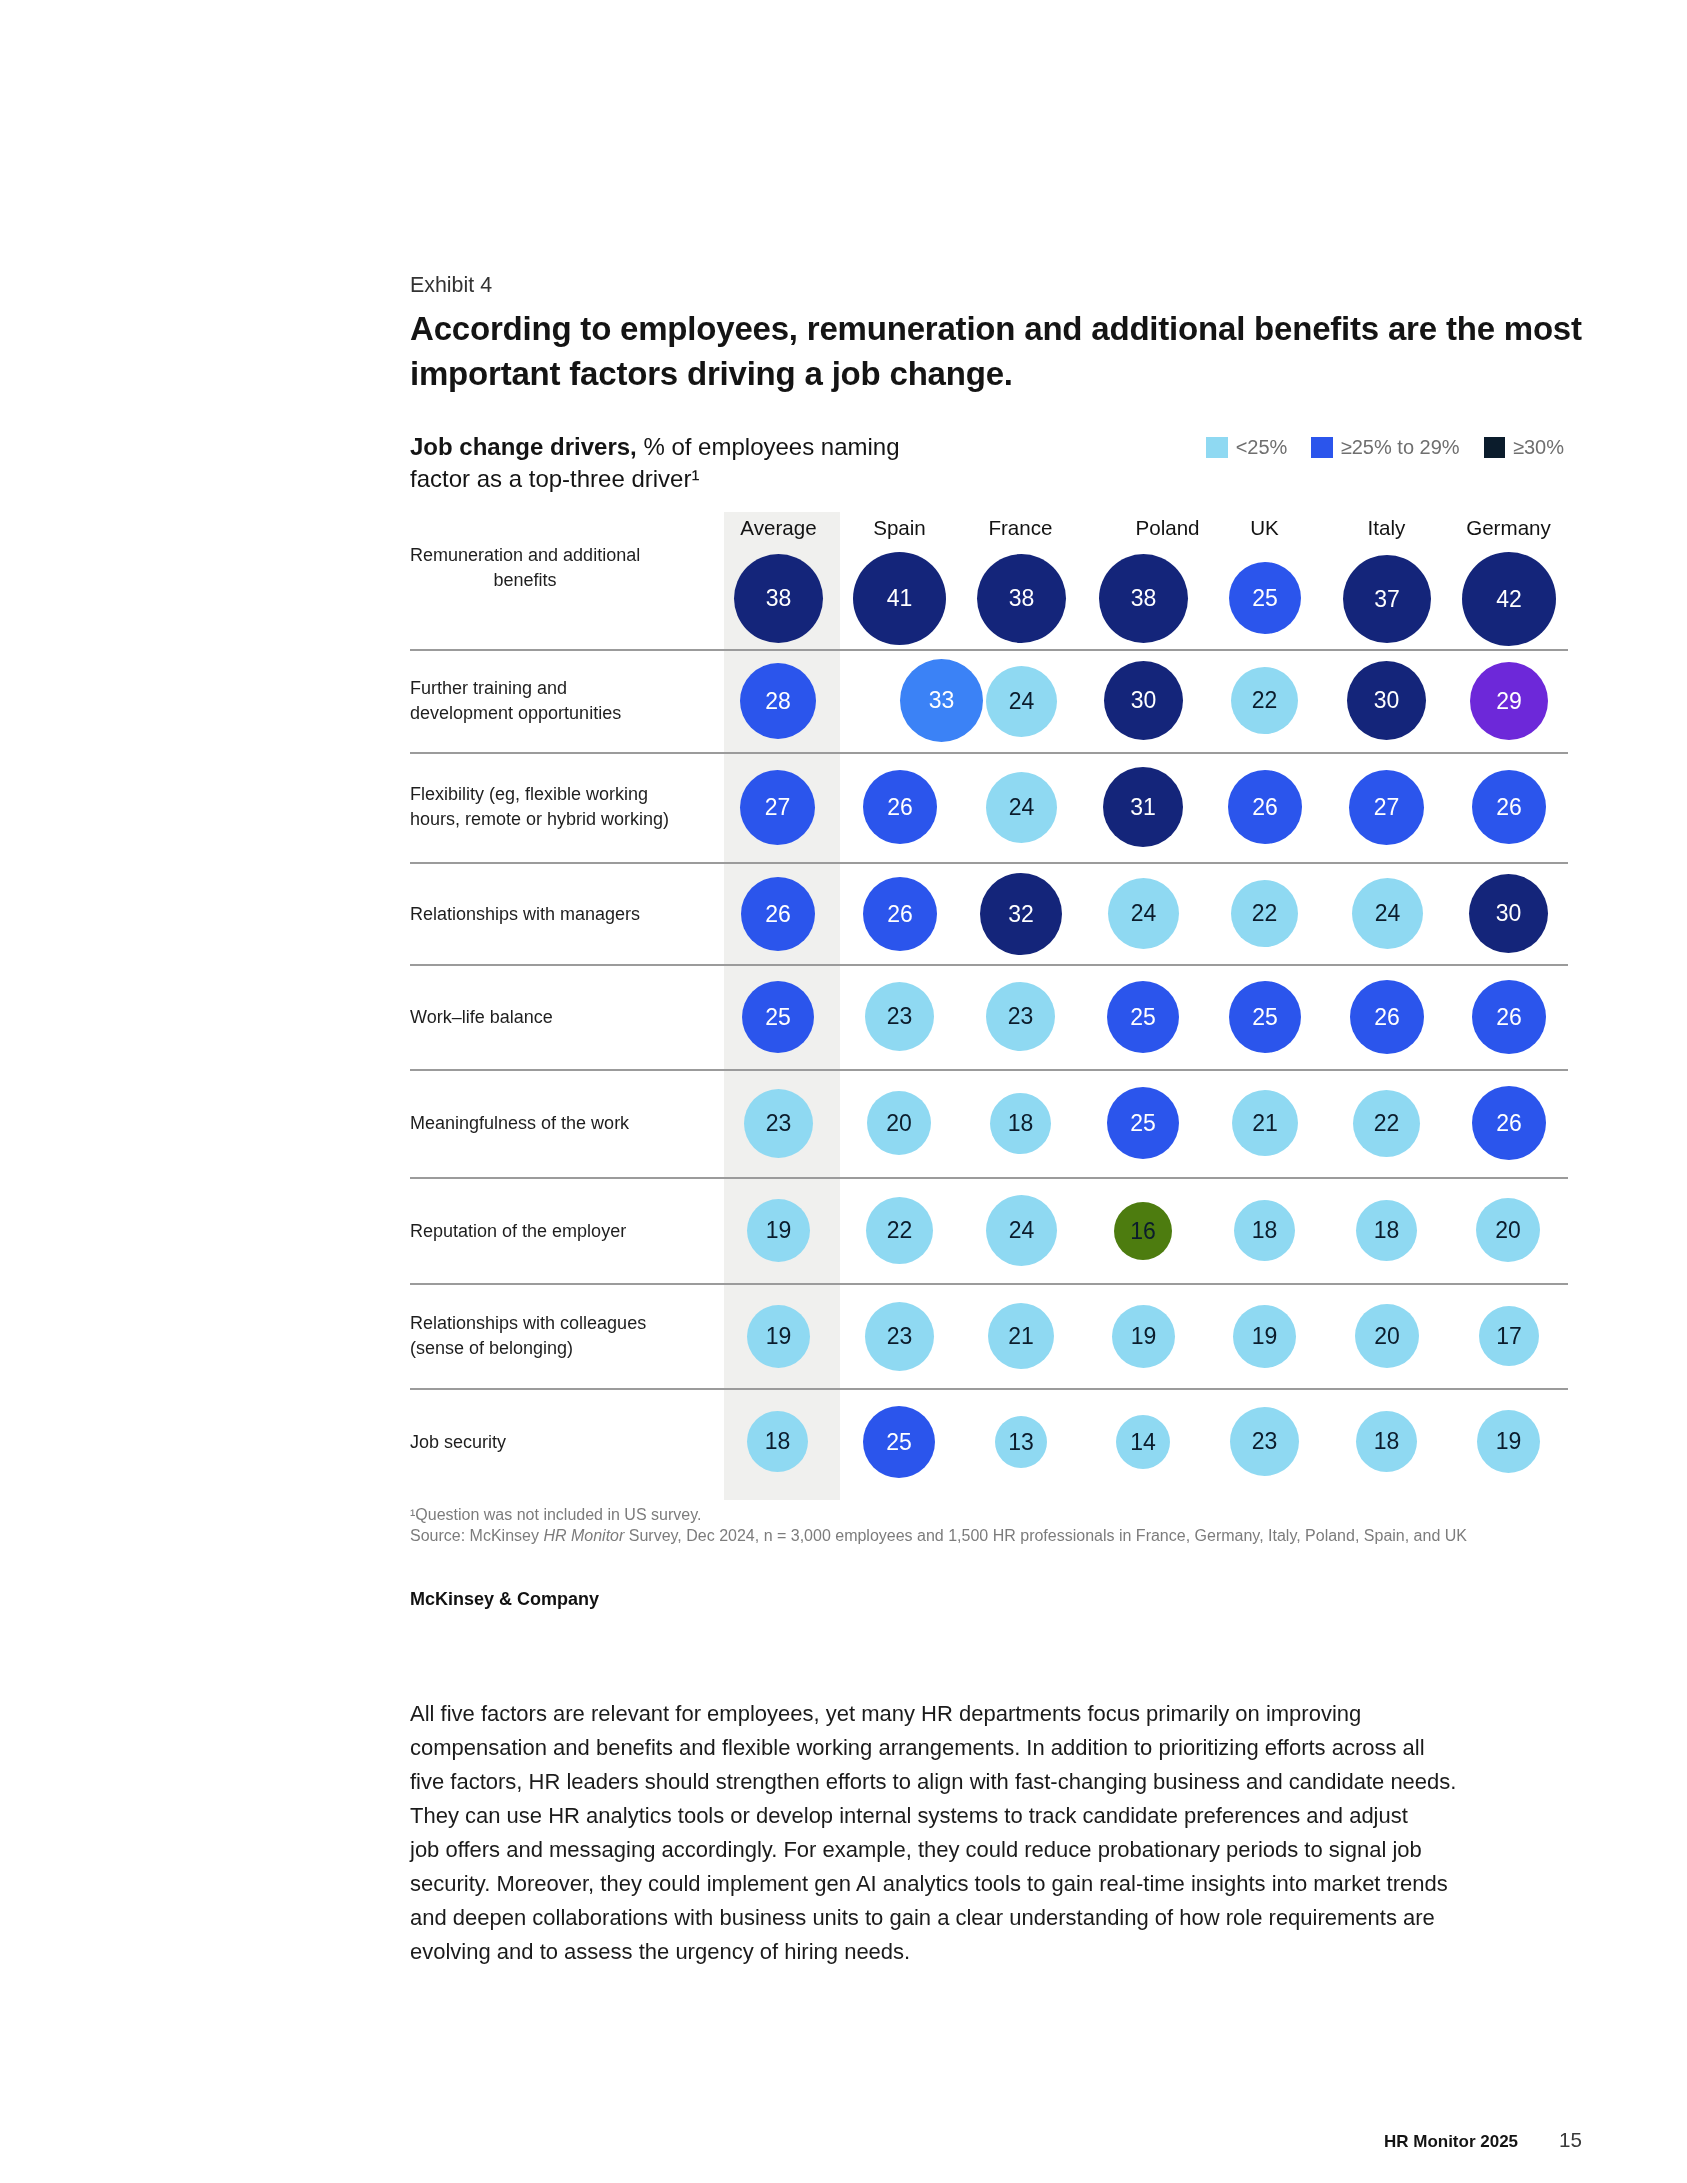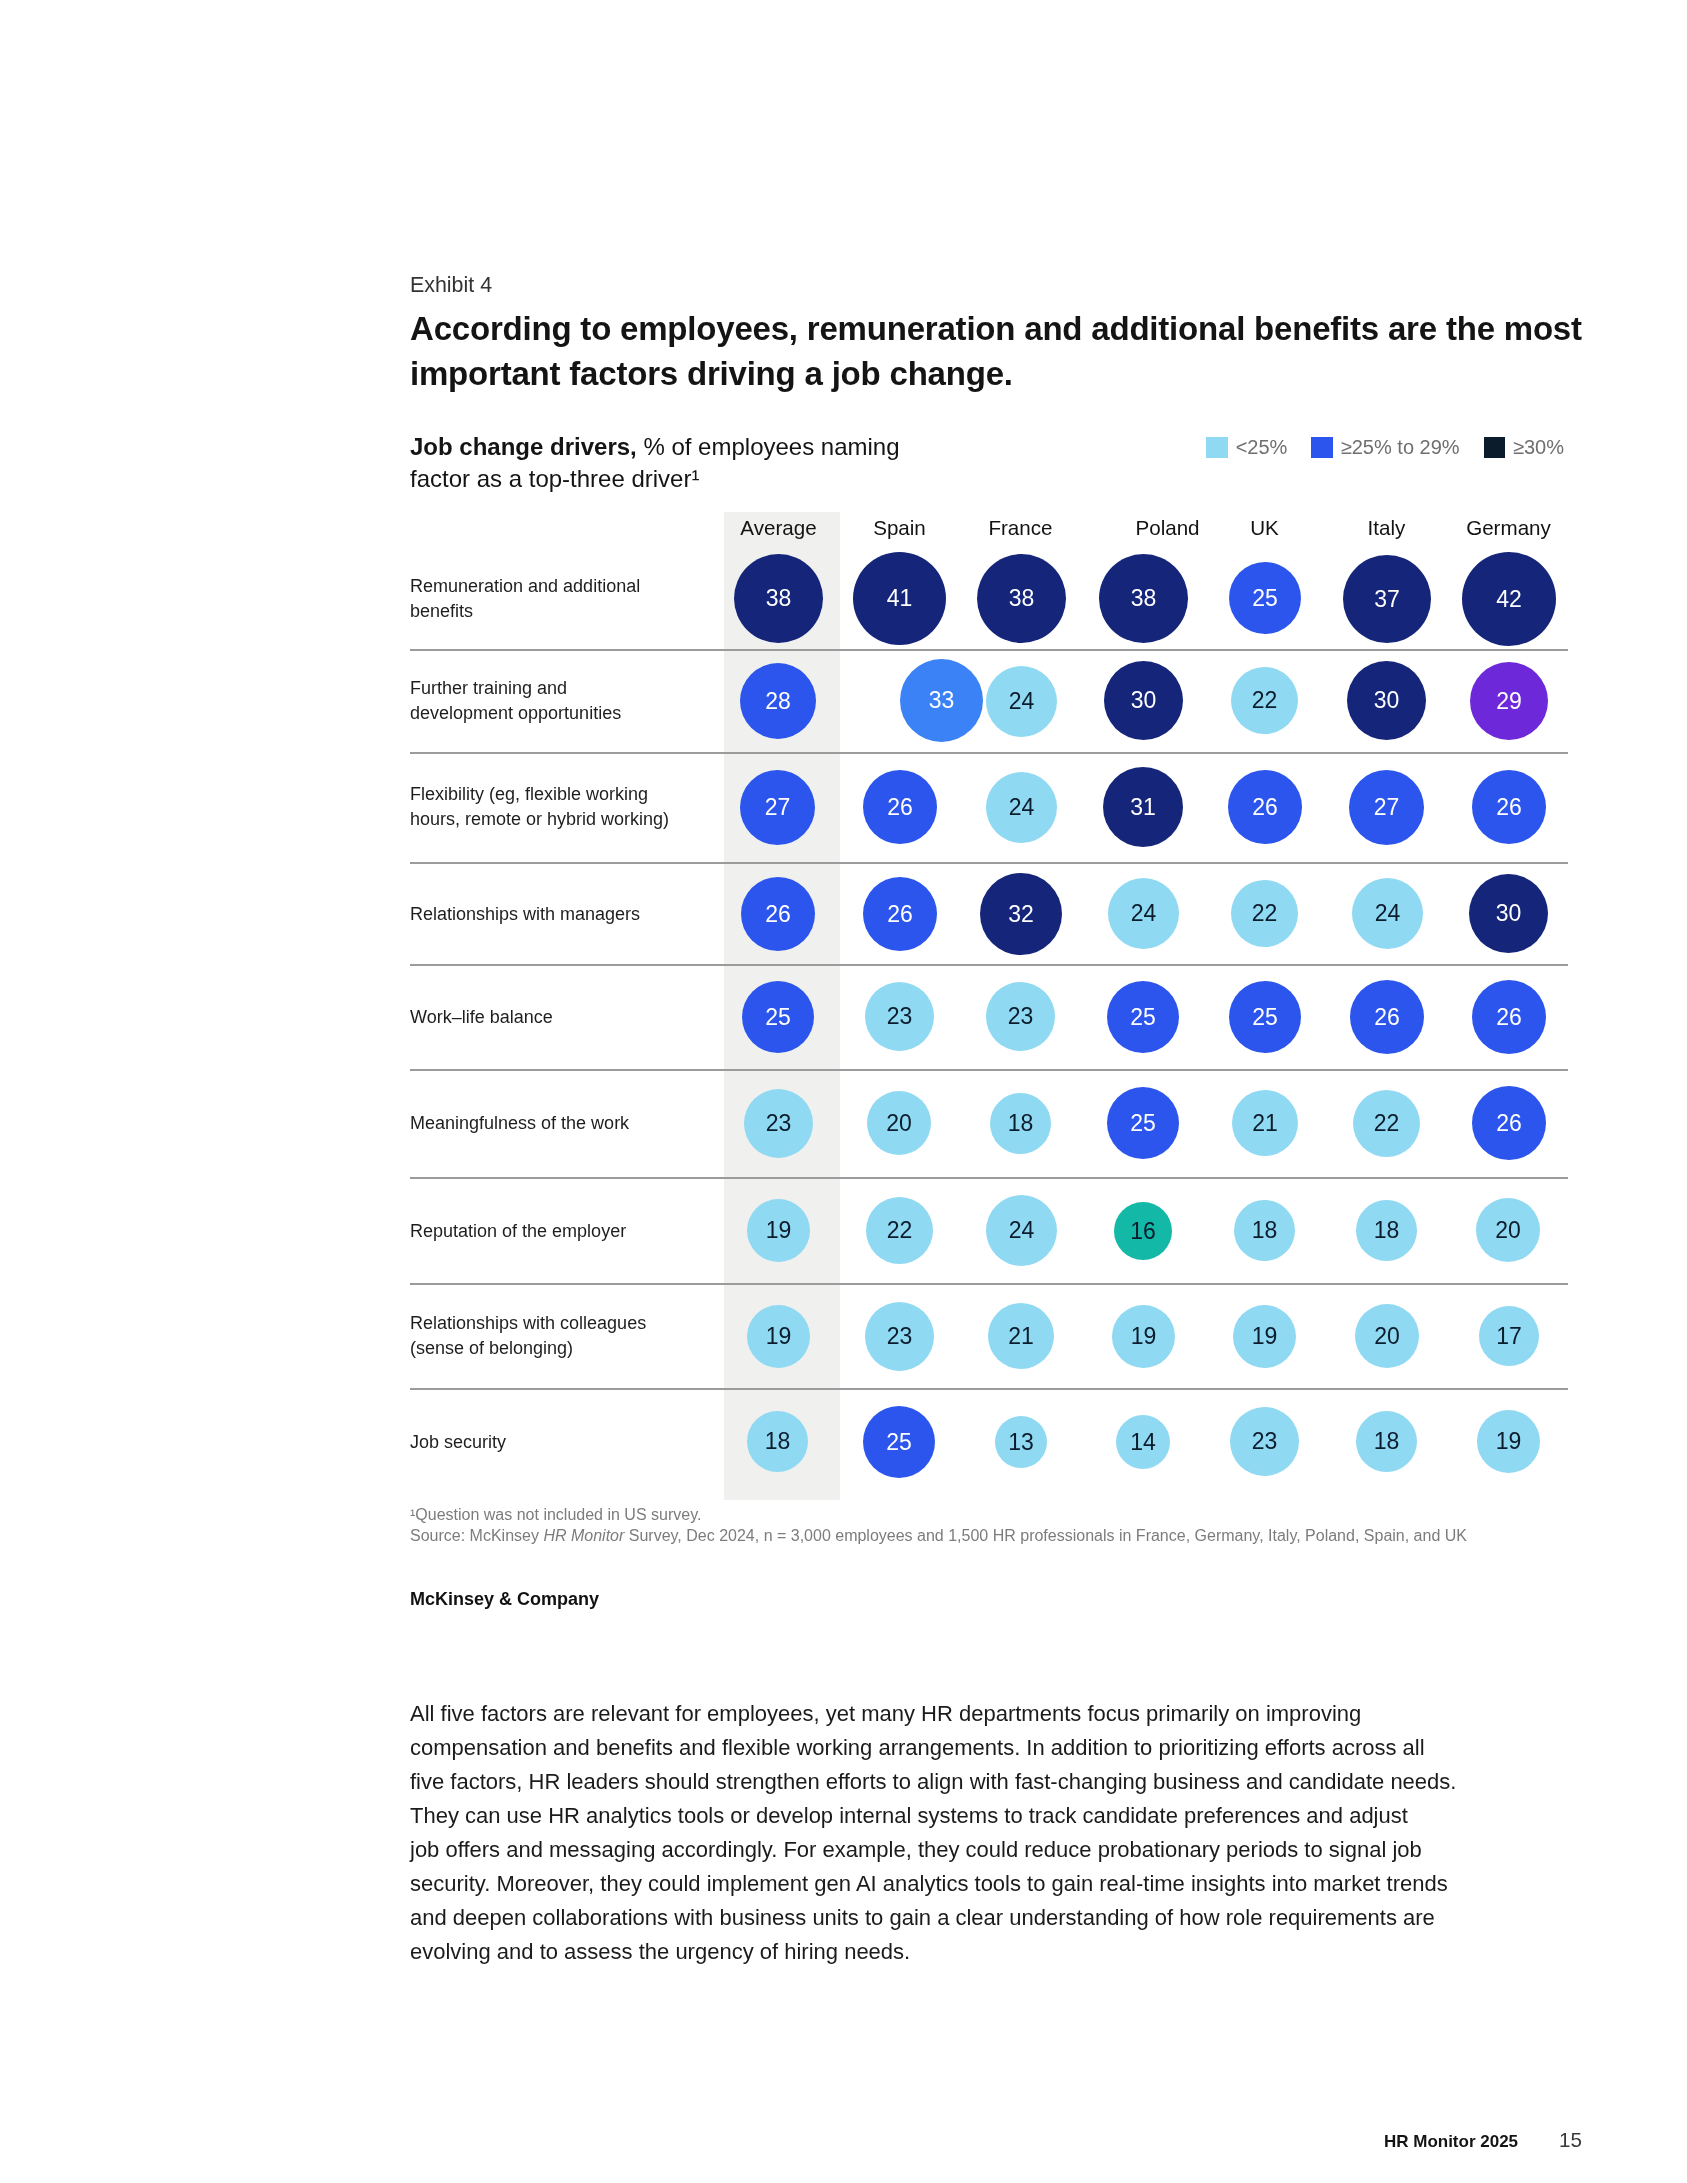--- a/index.html
+++ b/index.html
@@ -102,21 +102,21 @@
       <div class="abs col-header" style="left: 1319px;">Italy</div>
       <div class="abs col-header" style="left: 1441px;">Germany</div>
       <div class="abs divider" style="top: 649px;"></div>
       <div class="abs divider" style="top: 752px;"></div>
       <div class="abs divider" style="top: 862px;"></div>
       <div class="abs divider" style="top: 964px;"></div>
       <div class="abs divider" style="top: 1069px;"></div>
       <div class="abs divider" style="top: 1177px;"></div>
       <div class="abs divider" style="top: 1283px;"></div>
       <div class="abs divider" style="top: 1388px;"></div>
-      <div class="abs row-label" style="top: 599px;">Remuneration and additional
+      <div class="abs row-label" style="top: 568px; text-align: center;">Remuneration and additional
 benefits</div>
       <div class="abs bubble" style="width: 89px; height: 89px; left: 734px; top: 554px; background: rgb(20, 37, 122); color: rgb(255, 255, 255);">
         <span>38</span>
       </div>
       <div class="abs bubble" style="width: 93px; height: 93px; left: 853px; top: 552px; background: rgb(20, 37, 122); color: rgb(255, 255, 255);">
         <span>41</span>
       </div>
       <div class="abs bubble" style="width: 89px; height: 89px; left: 977px; top: 554px; background: rgb(20, 37, 122); color: rgb(255, 255, 255);">
         <span>38</span>
       </div>
@@ -247,21 +247,21 @@
       <div class="abs row-label" style="top: 1231px;">Reputation of the employer</div>
       <div class="abs bubble" style="width: 63px; height: 63px; left: 747px; top: 1199px; background: rgb(143, 217, 242); color: rgb(11, 28, 44);">
         <span>19</span>
       </div>
       <div class="abs bubble" style="width: 67px; height: 67px; left: 866px; top: 1197px; background: rgb(143, 217, 242); color: rgb(11, 28, 44);">
         <span>22</span>
       </div>
       <div class="abs bubble" style="width: 71px; height: 71px; left: 986px; top: 1195px; background: rgb(143, 217, 242); color: rgb(11, 28, 44);">
         <span>24</span>
       </div>
-      <div class="abs bubble" style="width: 58px; height: 58px; left: 1114px; top: 1202px; background: #14b8a6; color: rgb(11, 28, 44); text-align: right;">
+      <div class="abs bubble" style="width: 58px; height: 58px; left: 1114px; top: 1202px; background: #4d7c0f; color: rgb(11, 28, 44); text-align: right;">
         <span>16</span>
       </div>
       <div class="abs bubble" style="width: 61px; height: 61px; left: 1234px; top: 1200px; background: rgb(143, 217, 242); color: rgb(11, 28, 44);">
         <span>18</span>
       </div>
       <div class="abs bubble" style="width: 61px; height: 61px; left: 1356px; top: 1200px; background: rgb(143, 217, 242); color: rgb(11, 28, 44);">
         <span>18</span>
       </div>
       <div class="abs bubble" style="width: 64px; height: 64px; left: 1476px; top: 1198px; background: rgb(143, 217, 242); color: rgb(11, 28, 44);">
         <span>20</span>

